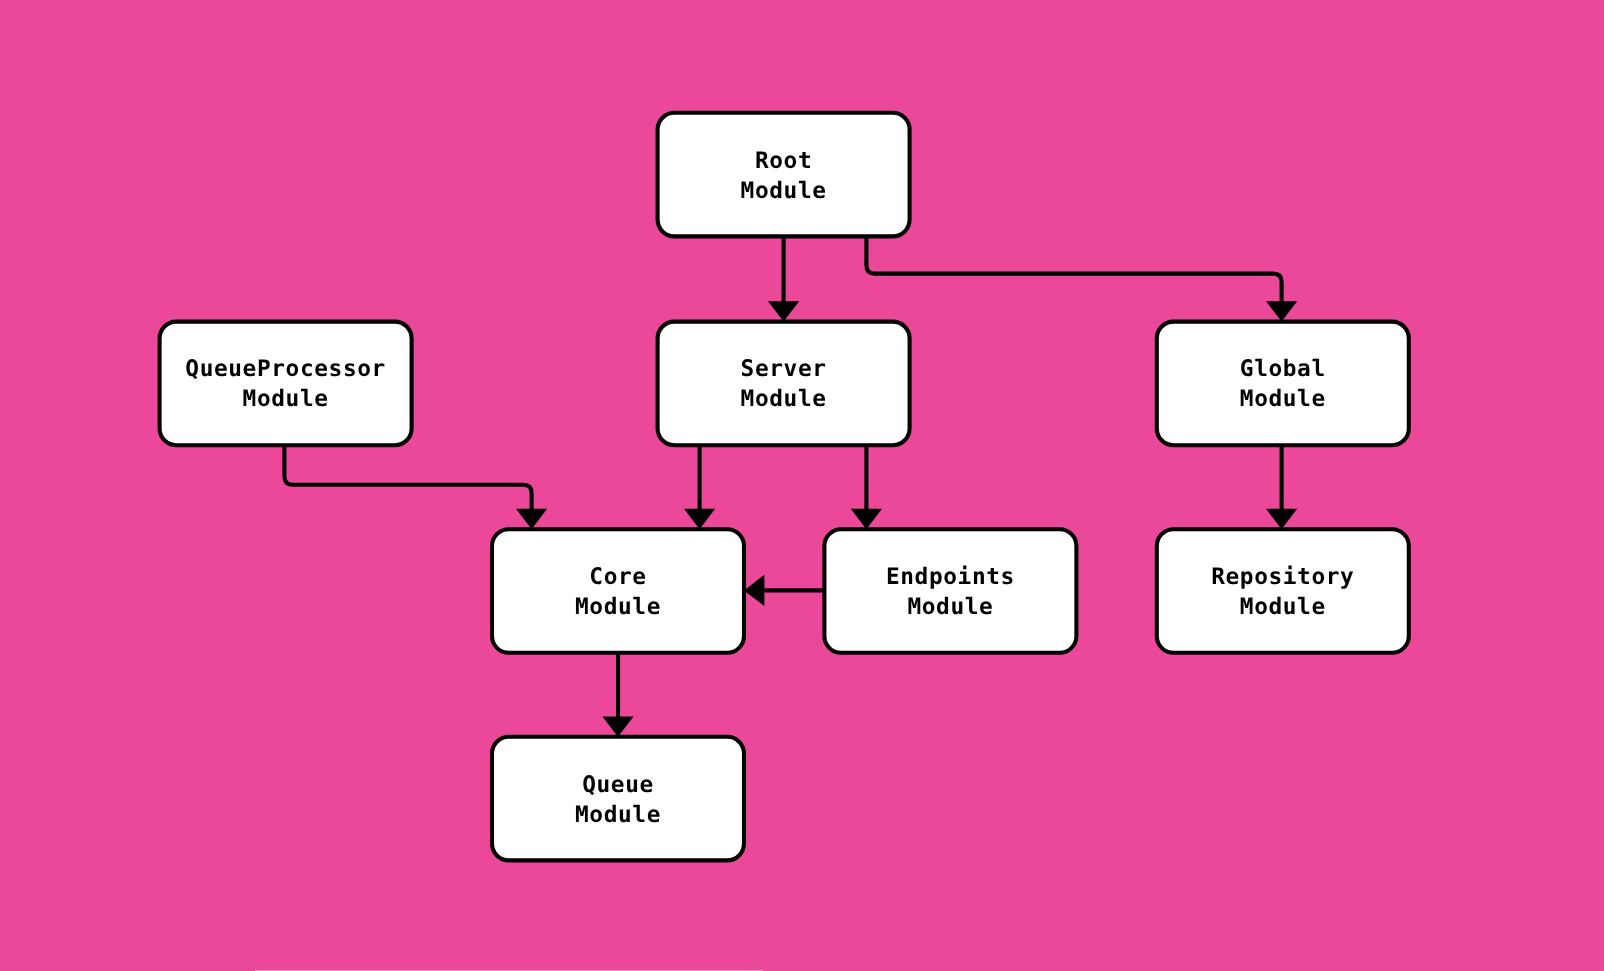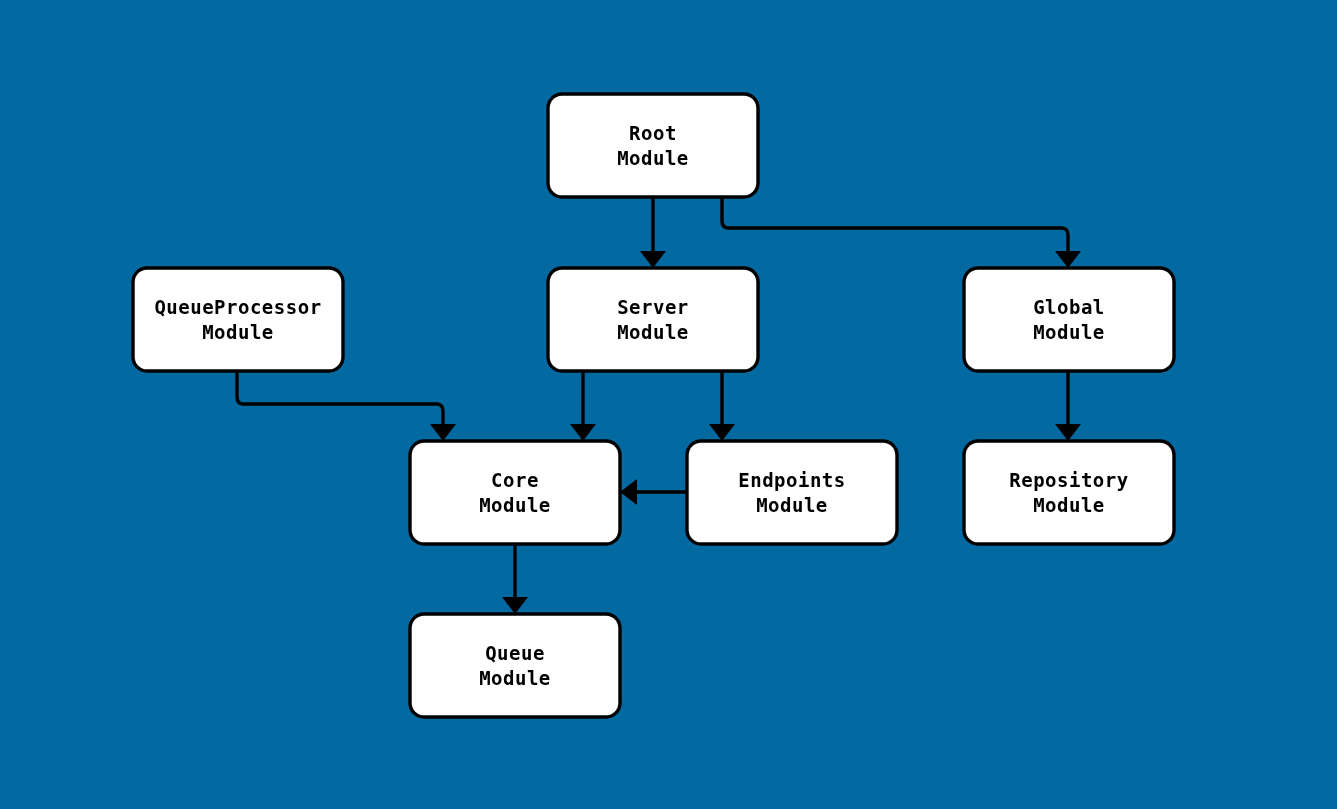--- a/index.html
+++ b/index.html
@@ -10,21 +10,21 @@
   body {
     width: 1337px;
     height: 809px;
     overflow: hidden;
     font-family: "DejaVu Sans Mono", "Liberation Mono", monospace;
   }
   #diagram-root {
     position: relative;
     width: 1337px;
     height: 809px;
-    background: #0369a1;
+    background: #ec4899;
   }
   svg#diagram-canvas {
     position: absolute;
     top: 0;
     left: 0;
     width: 1337px;
     height: 809px;
     display: block;
   }
   .node-box {

